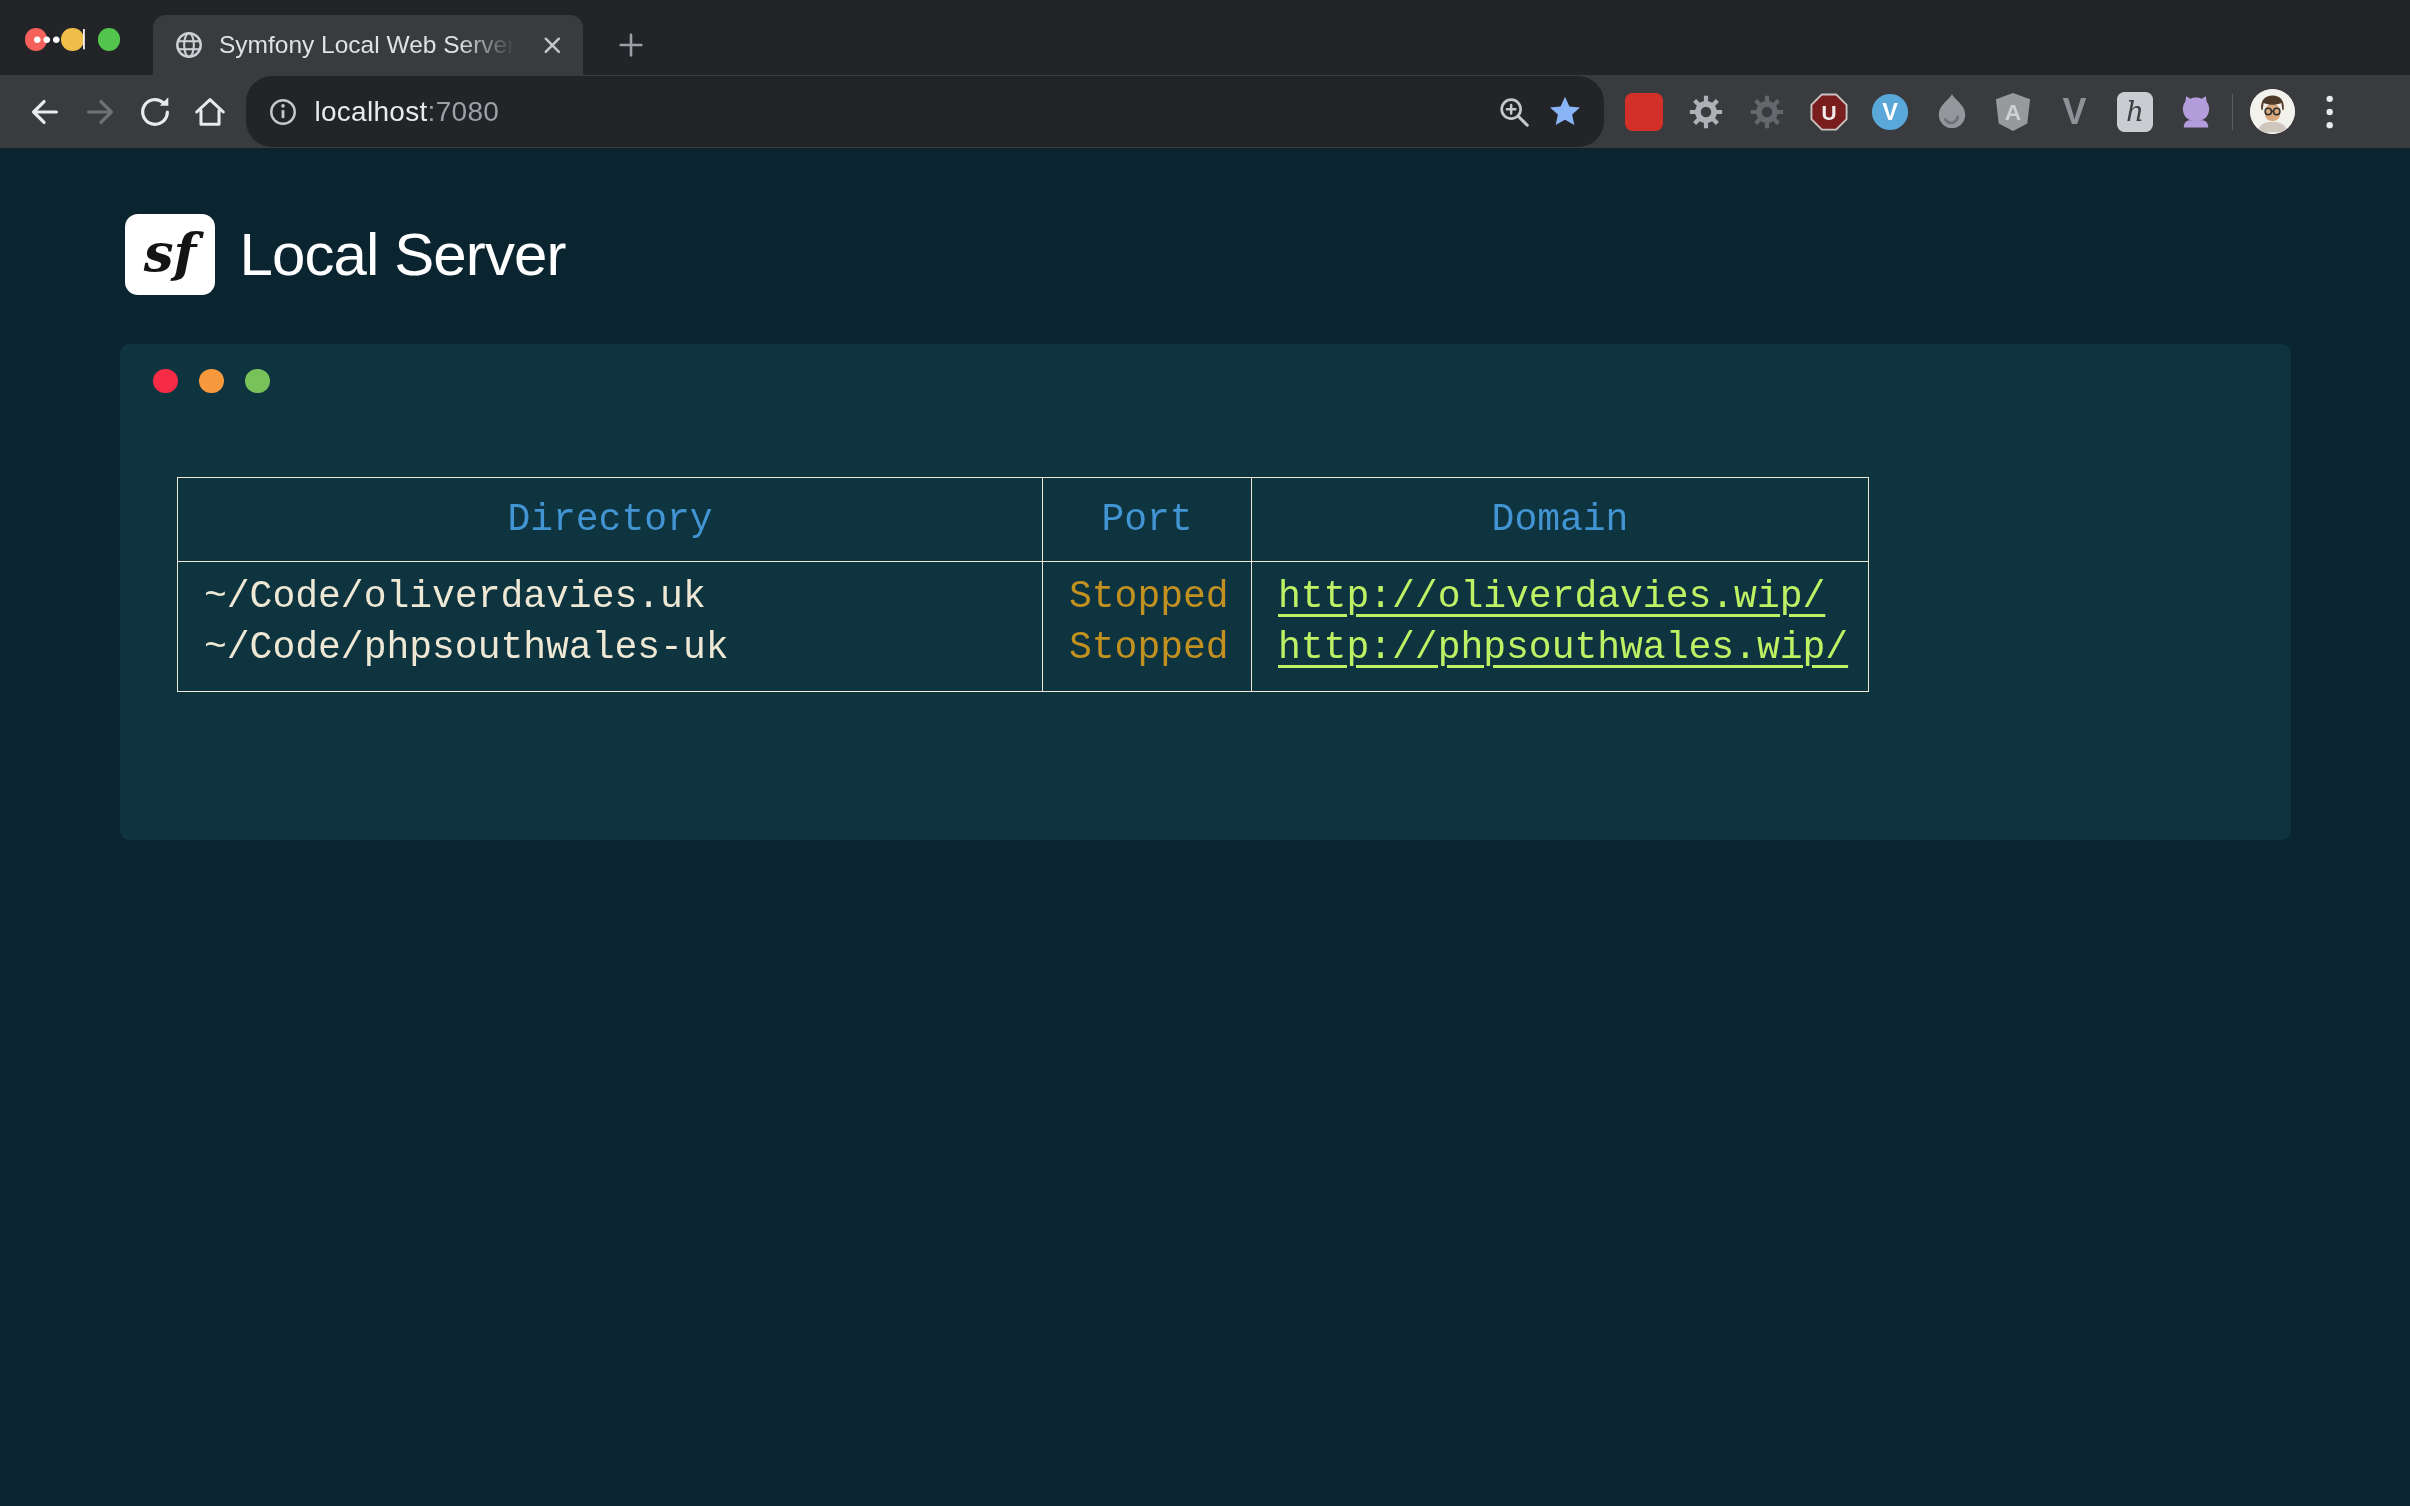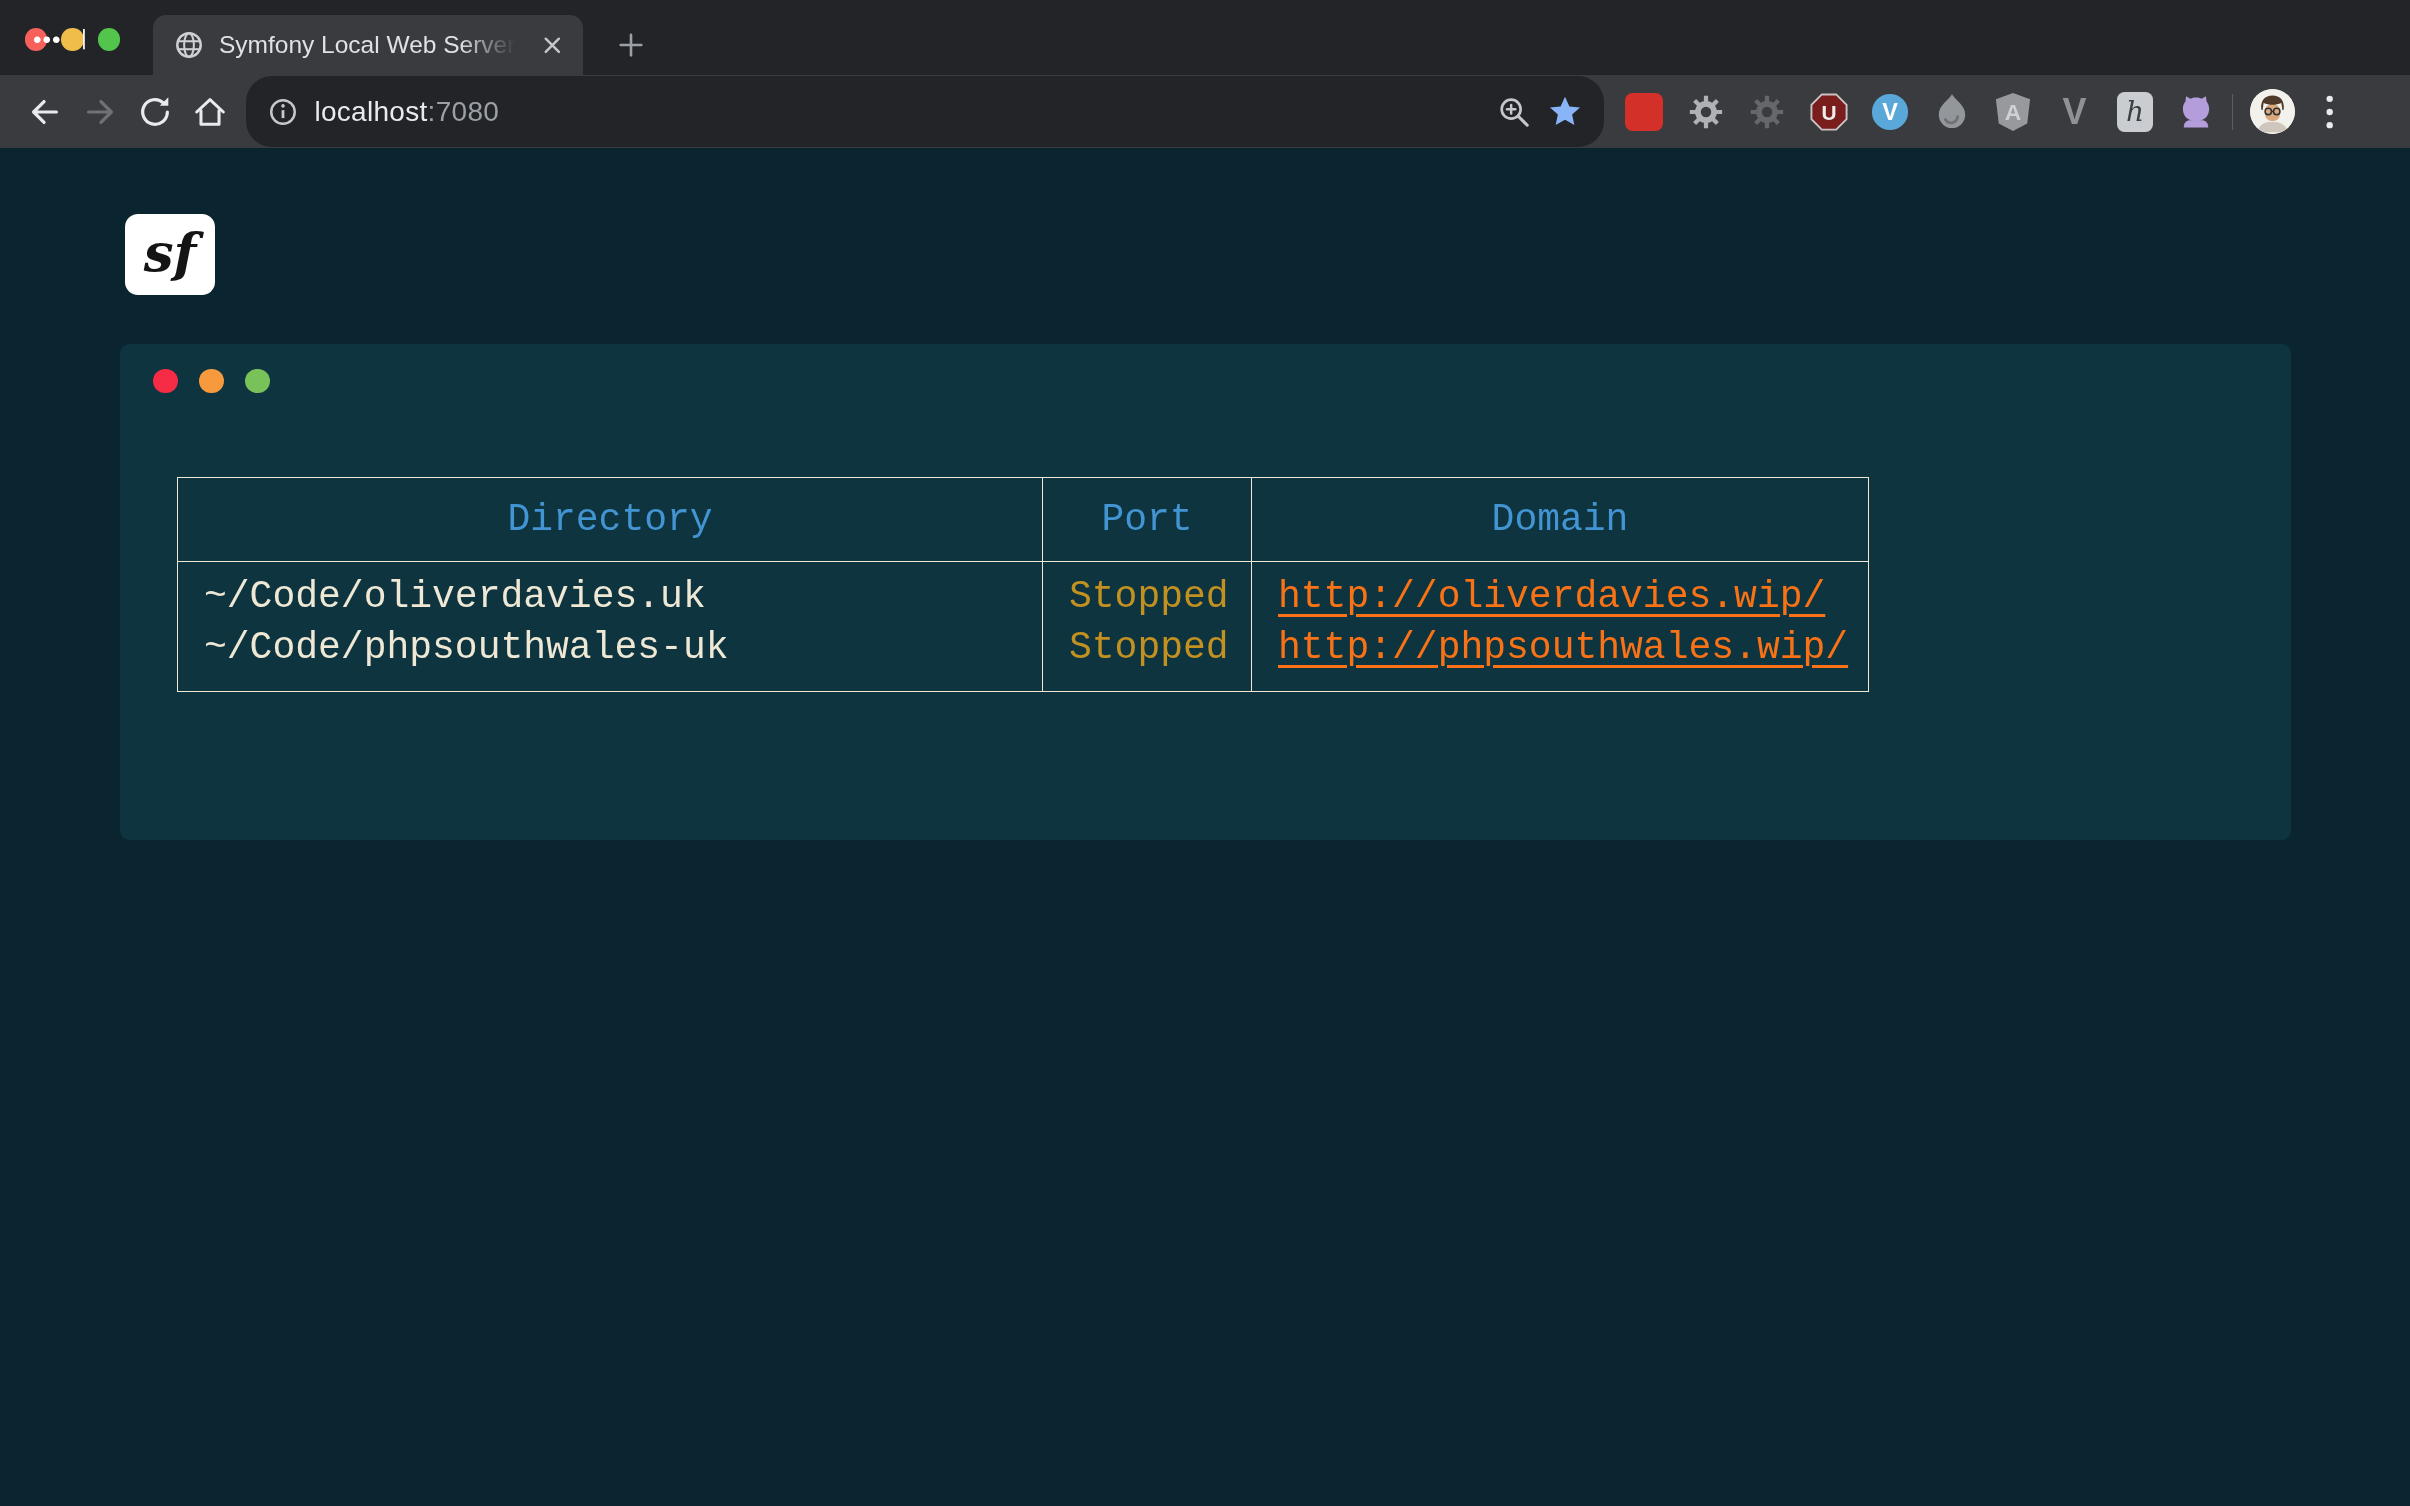--- a/index.html
+++ b/index.html
@@ -73,21 +73,21 @@
   table.servers th { color:#4295d2; font-weight:400; padding:20px 0;
                      border:1.9px solid #eee8d5; text-align:center; }
   table.servers td { border-left:1.9px solid #eee8d5; border-right:1.9px solid #eee8d5;
                      border-top:none; border-bottom:none;
                      height:64px; padding-left:26px; vertical-align:middle;
                      white-space:nowrap; overflow:hidden; }
   table.servers { border:1.9px solid #eee8d5; }
   table.servers tbody tr:first-child td { padding-top:5.6px; }
   table.servers tbody tr:last-child td { padding-bottom:22.6px; }
   td.port-stopped { color:#c29120; }
-  a.mono-link { color:#f97316; text-decoration-thickness:2.8px; text-underline-offset:6.6px; }
+  a.mono-link { color:#bef264; text-decoration-thickness:2.8px; text-underline-offset:6.6px; }
 
   svg { display:block; }
 </style>
 </head>
 <body>
 
 <div>
   <div class="tabstrip">
     <div class="traffic">
       <span class="tl red"></span>
@@ -239,20 +239,21 @@
       </svg>
     </span>
   </div>
 </div>
 
 <div class="page">
   <div class="brand">
     <div class="logo">
       <span class="sf">sf</span>
     </div>
+    <h1 class="page-title">Local Server</h1>
   </div>
 
   <div class="card">
     <div class="dots">
       <span class="dot red"></span>
       <span class="dot orange"></span>
       <span class="dot green"></span>
     </div>
 
     <table class="servers">

